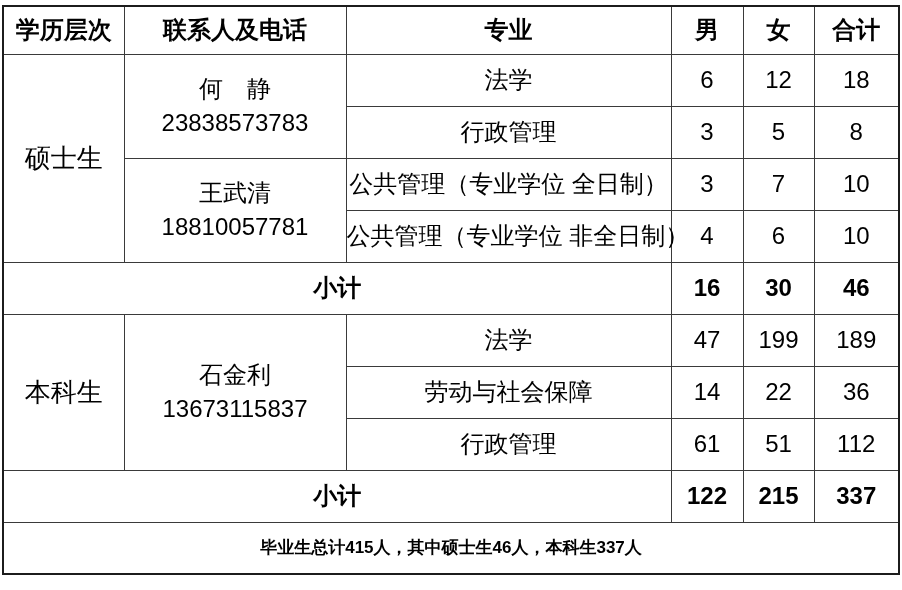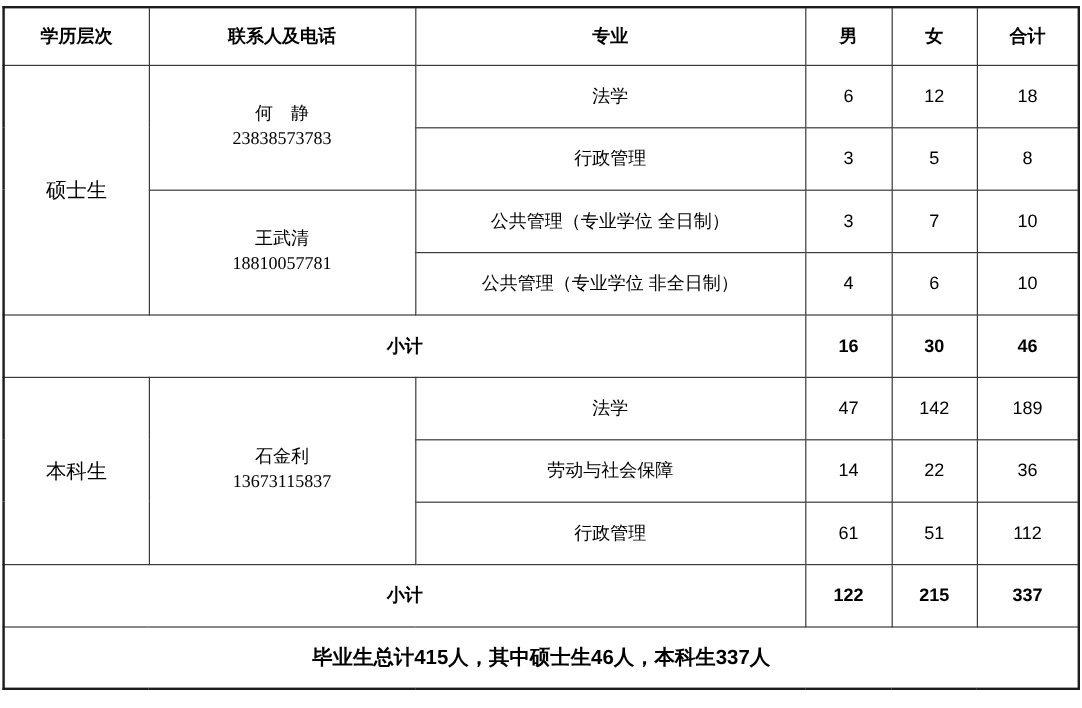--- a/index.html
+++ b/index.html
@@ -26,34 +26,34 @@
     table-layout: fixed;
     border: 2px solid #1c1c1c;
     background: #ffffff;
   }
   td, th {
     border: 1px solid #3a3a3a;
     text-align: center;
     vertical-align: middle;
     padding: 0;
     color: #000000;
-    font-size: 15px;
+    font-size: 24px;
     font-weight: 400;
     overflow: visible;
   }
   th { font-weight: 700; }
   tr.hdr  { height: 48px; }
   tr.r    { height: 52px; }
   tr.sub  { height: 52px; margin-top: 19px; }
   tr.sub td { font-weight: 700; }
   tr.foot { height: 52px; }
   tr.foot td { font-weight: 700; font-size: 17px; }
   td.major { white-space: nowrap; margin-top: 20px; }
-  td.contact div { line-height: 1.4; font-family: Liberation Serif, serif; }
-  td.level { font-size: 17px; }
+  td.contact div { line-height: 1.4; }
+  td.level { font-size: 26px; }
 </style>
 </head>
 <body>
 
 <div class="stage">
   <table class="grad-table">
     <colgroup>
       <col style="width:121px">
       <col style="width:222px">
       <col style="width:325px">
@@ -116,21 +116,21 @@
       </tr>
 
       <tr class="r">
         <td class="level" rowspan="3">本科生</td>
         <td class="contact" rowspan="3">
           <div>石金利</div>
           <div>13673115837</div>
         </td>
         <td class="major">法学</td>
         <td>47</td>
-        <td>142</td>
+        <td>199</td>
         <td>189</td>
       </tr>
 
       <tr class="r">
         <td class="major">劳动与社会保障</td>
         <td>14</td>
         <td>22</td>
         <td>36</td>
       </tr>
 

